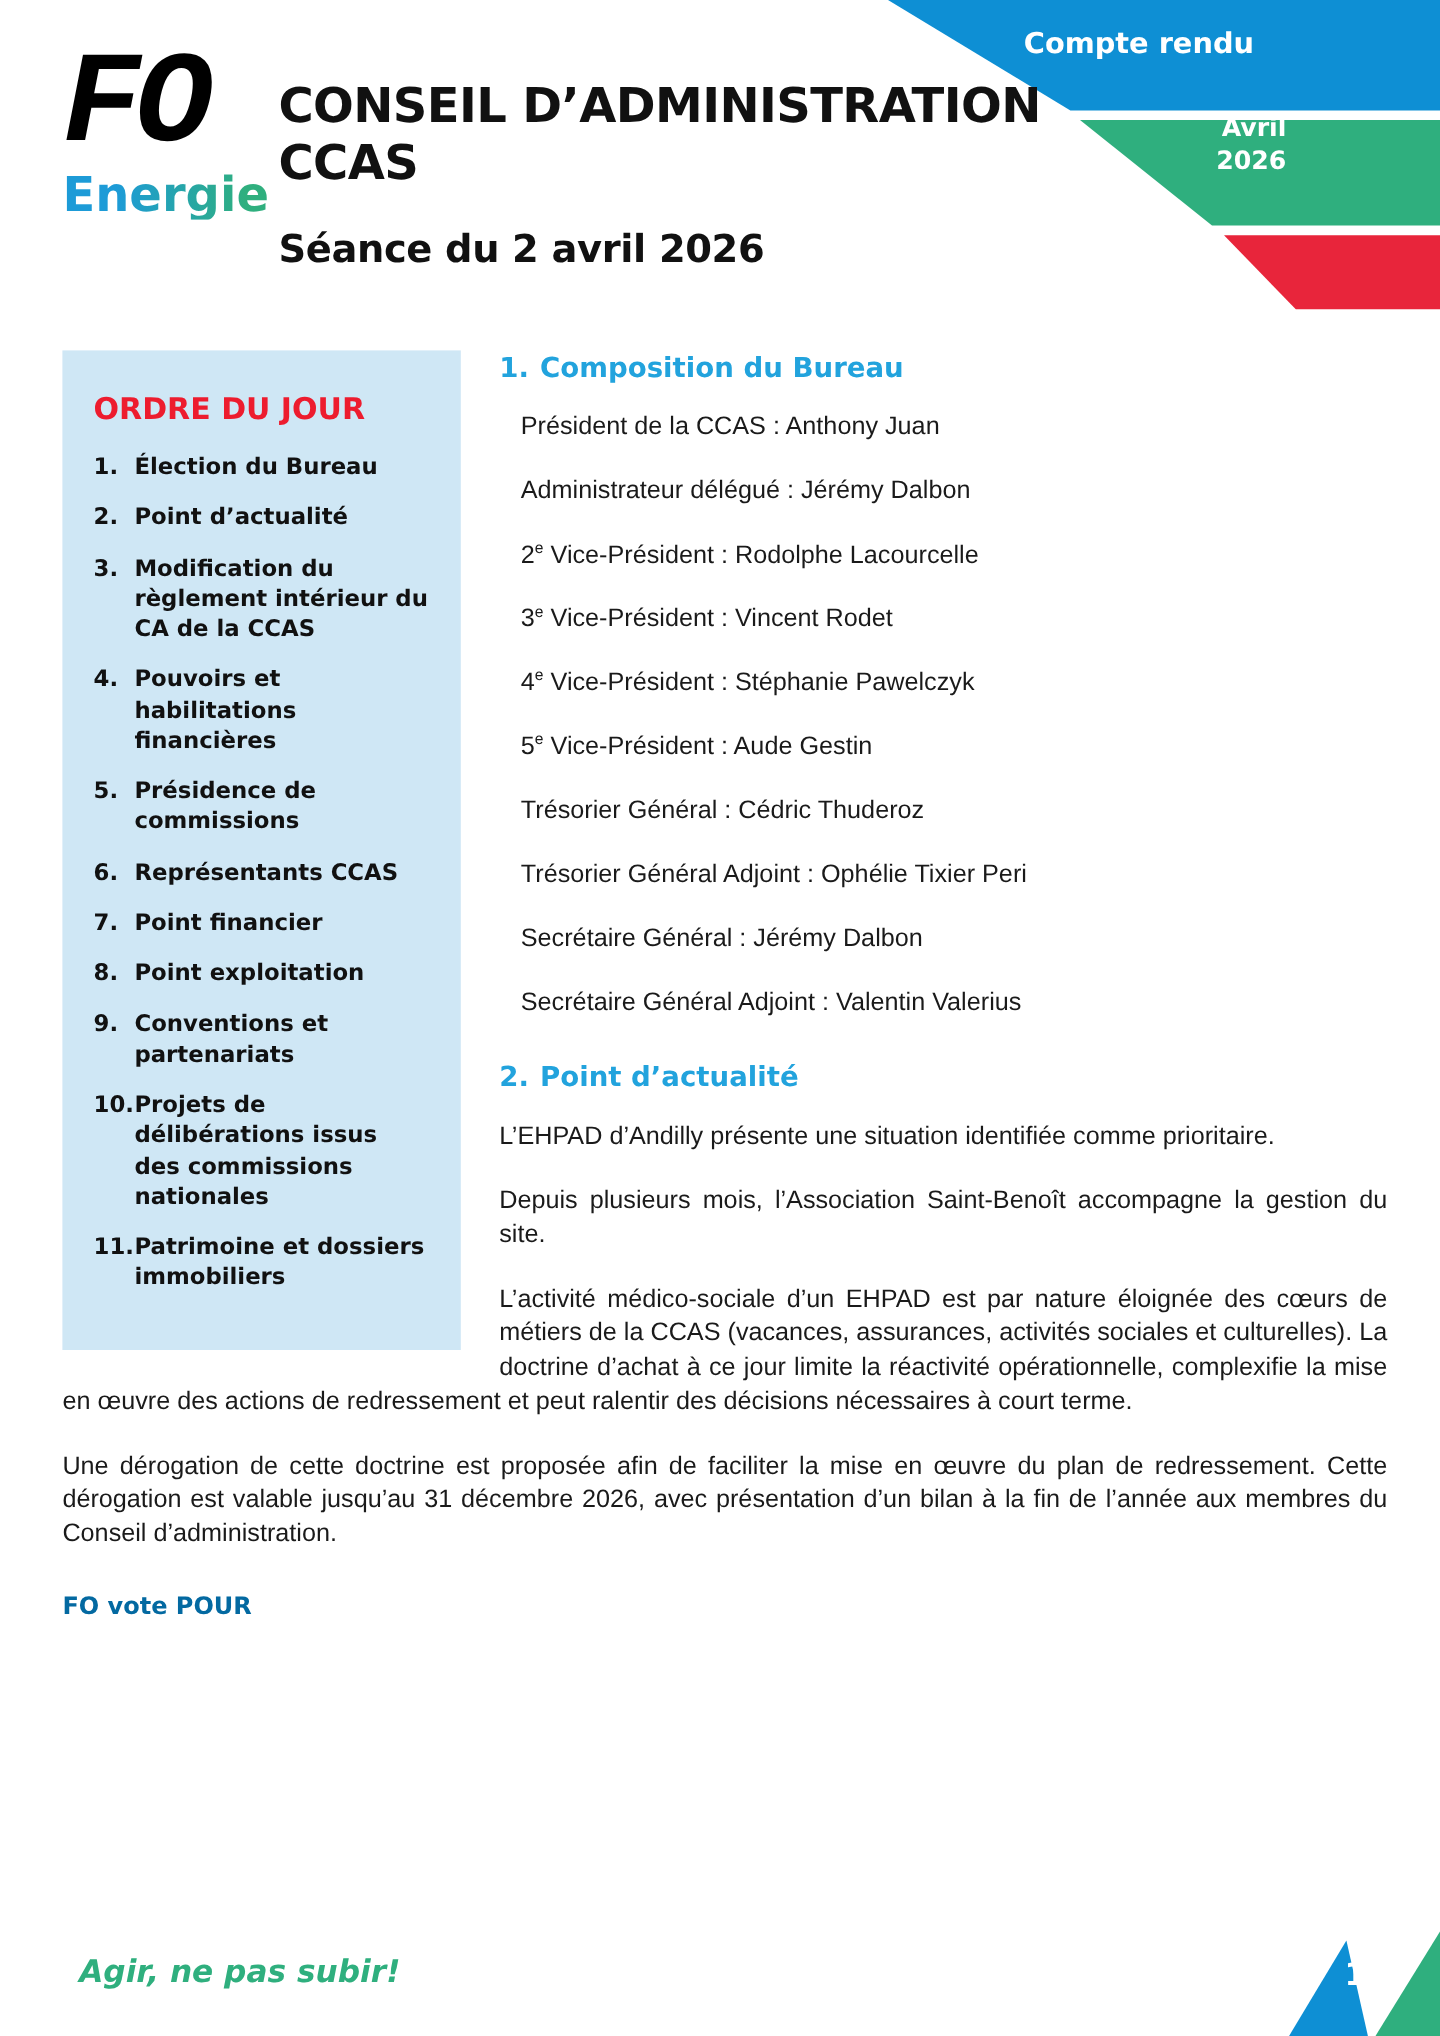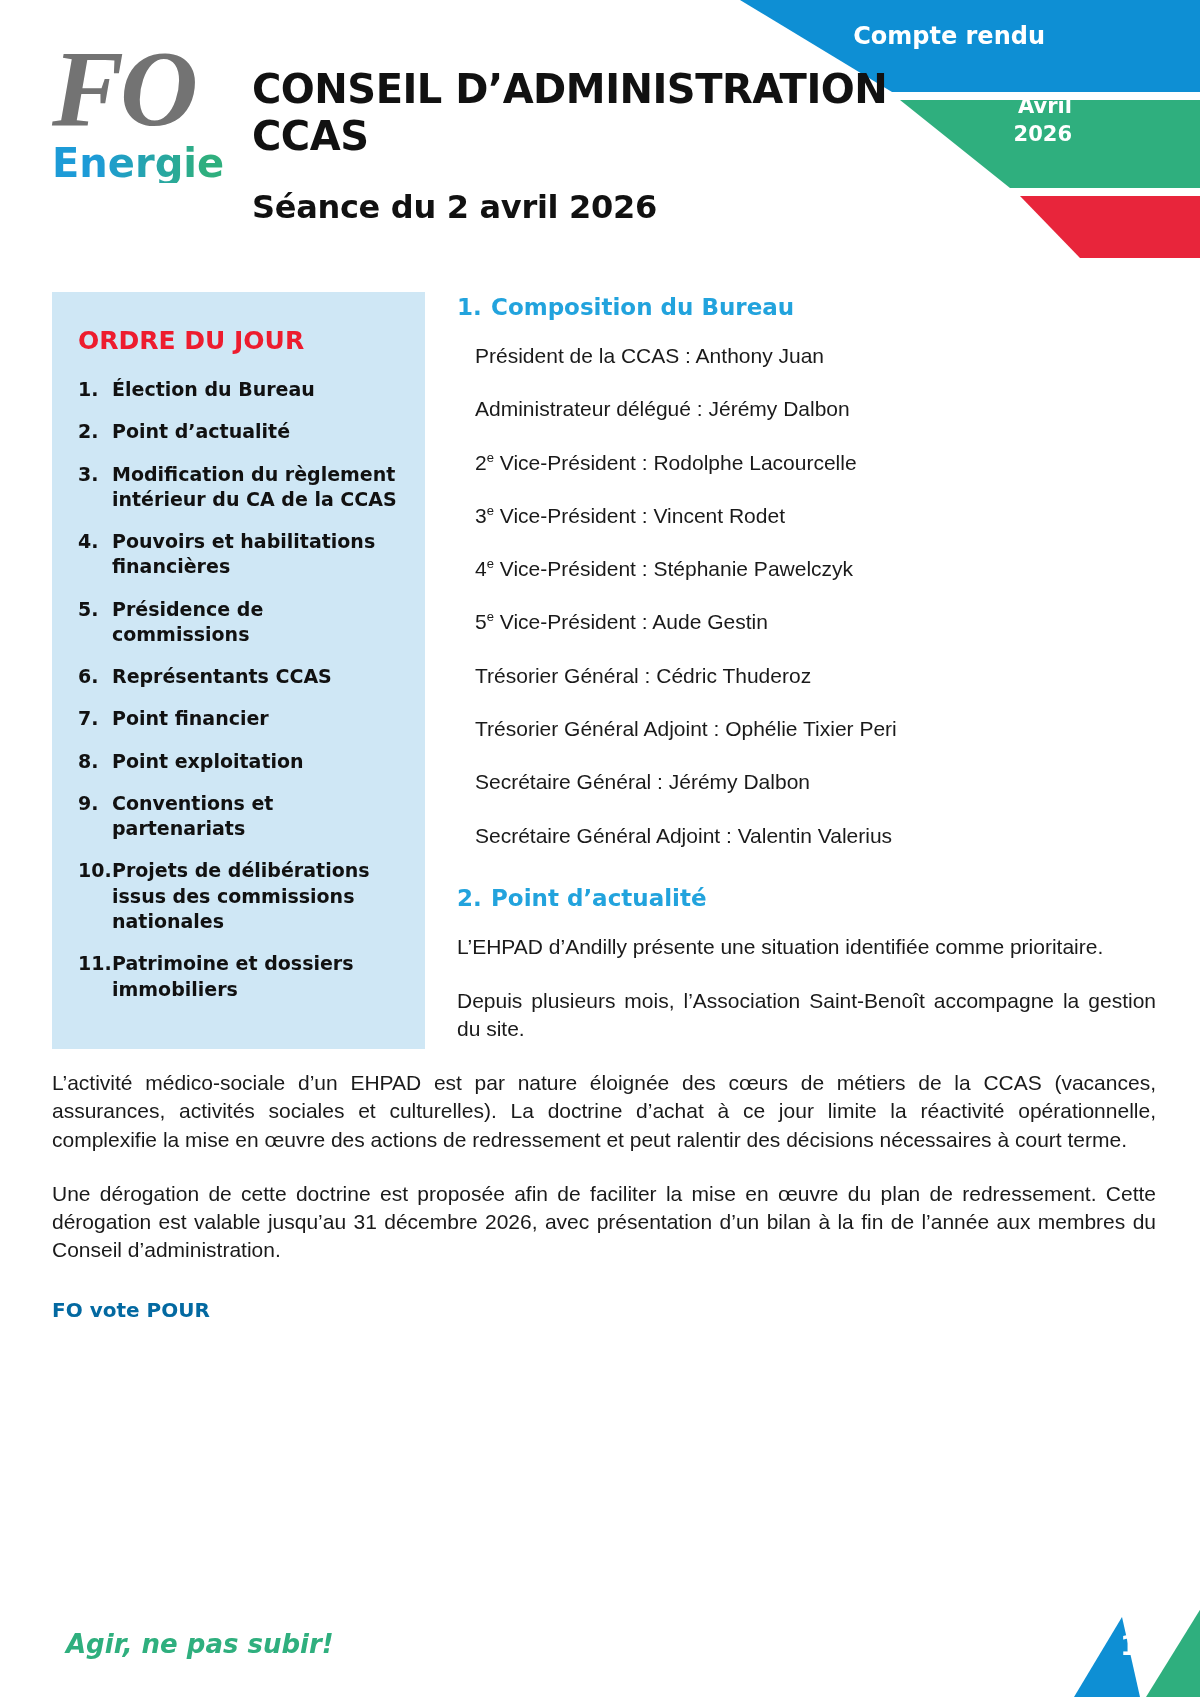--- a/index.html
+++ b/index.html
@@ -31,45 +31,45 @@
   }
   .header-shapes svg { display: block; }
 
   .brand {
     position: absolute;
     left: 52px;
     top: 38px;
     width: 180px;
   }
   .brand-fo {
-    font-family: Liberation Serif, serif;
+    font-family: Liberation Mono, monospace;
     font-weight: bold;
     font-style: italic;
     font-size: 108px;
     line-height: 0.95;
-    color: #737373;
+    color: #000000;
     letter-spacing: -4px;
     margin: 0;
     padding: 0;
   }
   .brand-energie {
     font-family: "DejaVu Sans", sans-serif;
     font-weight: bold;
     font-size: 40px;
     line-height: 1;
     margin-top: 2px;
     background: linear-gradient(90deg, #1D9BD7 0%, #1D9BD7 25%, #2FAF7E 85%);
     -webkit-background-clip: text;
     background-clip: text;
     color: transparent;
   }
 
   .title-block {
     position: absolute;
-    left: 252px;
+    left: 232px;
     top: 66px;
     width: 660px;
   }
   .doc-title {
     font-family: "DejaVu Sans", sans-serif;
     font-weight: bold;
     font-size: 40px;
     line-height: 1.18;
     letter-spacing: -0.5px;
     color: #111111;
@@ -104,21 +104,21 @@
   }
 
   
   .page-body {
     position: relative;
     padding: 0 44px 0 52px;
   }
 
   .agenda {
     float: left;
-    width: 373px;
+    width: 332px;
     background: #CFE7F5;
     padding: 34px 26px 30px 26px;
     margin: 34px 32px 16px 0;
     box-sizing: border-box;
   }
   .agenda-title {
     font-family: "DejaVu Sans", sans-serif;
     font-weight: bold;
     font-size: 25px;
     color: #ED1C2E;

